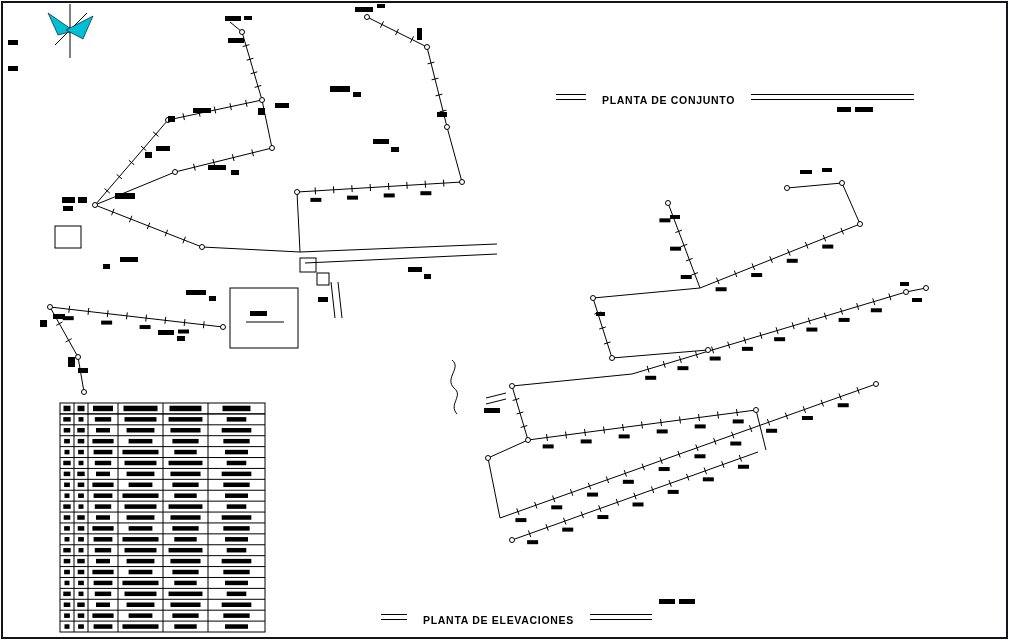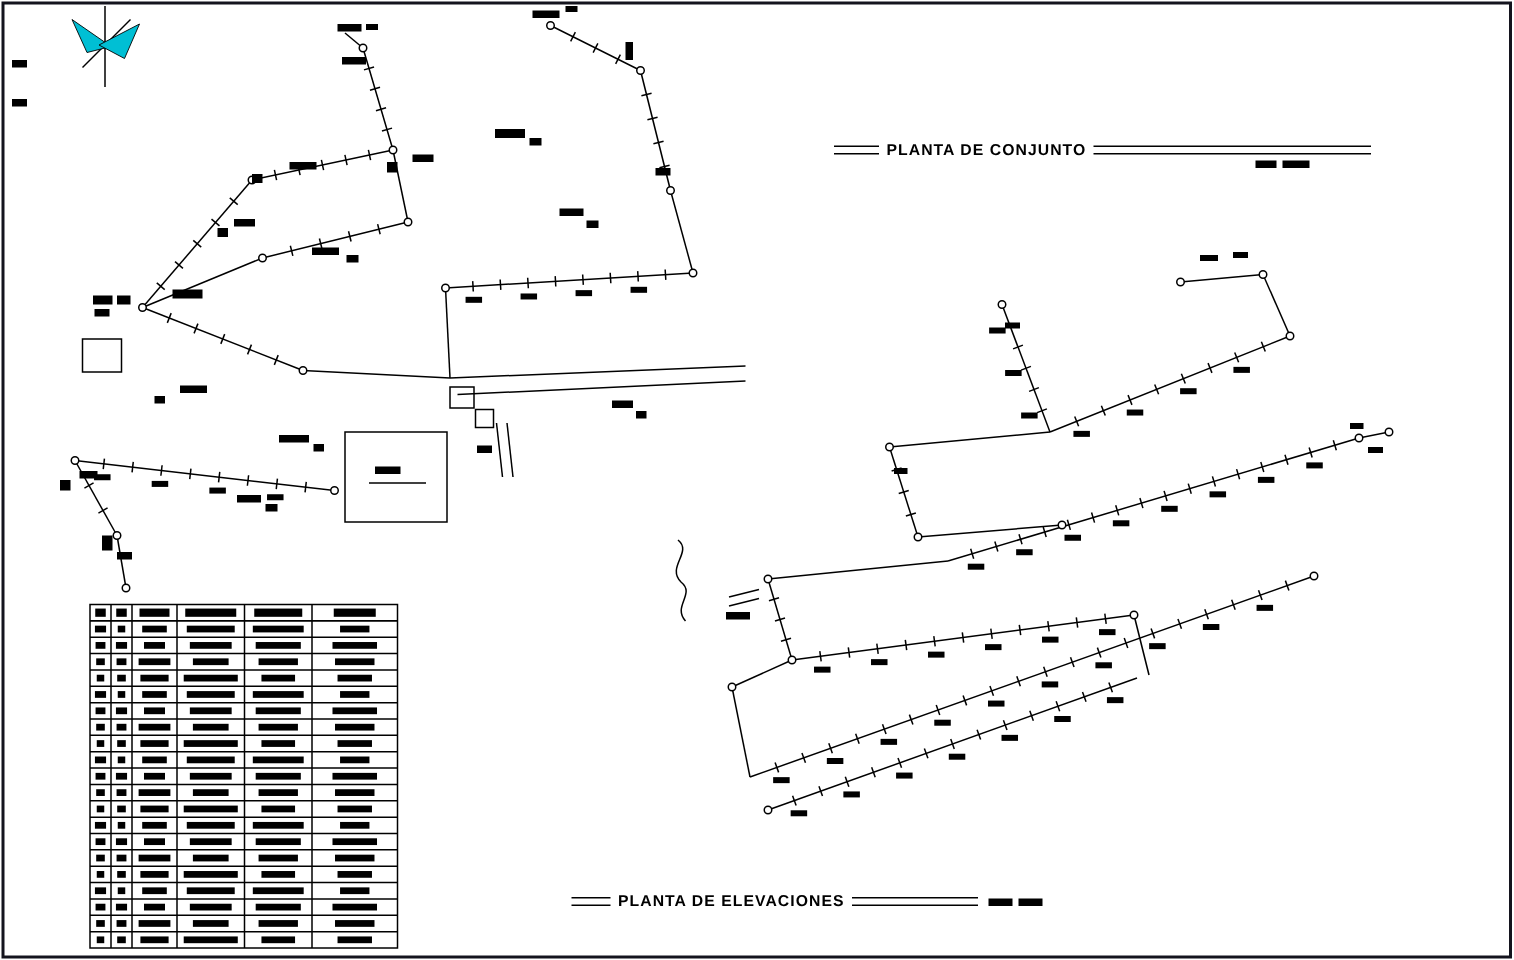--- a/index.html
+++ b/index.html
@@ -5,21 +5,21 @@
   html,body{margin:0;padding:0;background:#ffffff;}
   .canvas{position:relative;width:1009px;height:640px;background:#fff;overflow:hidden;
           font-family:"Liberation Sans",sans-serif;}
   .frame{position:absolute;inset:1px;border:2px solid #14141e;pointer-events:none;}
   #drawing{position:absolute;left:0;top:0;}
   #drawing line{stroke:#000;stroke-width:1;}
   #drawing circle{fill:#fff;stroke:#000;stroke-width:1;}
   #drawing rect{stroke:#000;stroke-width:1;fill:none;}
   #drawing rect.bl{fill:#000;stroke:none;}
   #drawing path{fill:none;stroke:#000;stroke-width:1;}
-  .title-row{position:absolute;display:flex;align-items:center;gap:5px;}
+  .title-row{position:absolute;display:flex;align-items:flex-start;gap:16px;}
   .rule{height:4px;border-top:1.5px solid #000;border-bottom:1.5px solid #000;}
   .title-text{font-size:10.5px;font-weight:700;letter-spacing:.7px;color:#000;white-space:nowrap;}
   .blob{position:absolute;background:#000;}
 </style>
 </head>
 <body>
 
 <div class="canvas">
   <div class="frame"></div>
 
@@ -489,20 +489,20 @@
   </svg>
 
   <div class="title-row" style="left:556px;top:94px;width:358px">
     <div class="rule" style="width:30px"></div>
     <div class="title-text">PLANTA DE CONJUNTO</div>
     <div class="rule" style="flex:1"></div>
   </div>
   <div class="blob" style="left:837px;top:107px;width:14px;height:5px"></div>
   <div class="blob" style="left:855px;top:107px;width:18px;height:5px"></div>
 
-  <div class="title-row" style="left:381px;top:595px;width:271px">
+  <div class="title-row" style="left:381px;top:614px;width:271px">
     <div class="rule" style="width:26px"></div>
     <div class="title-text">PLANTA DE ELEVACIONES</div>
     <div class="rule" style="flex:1"></div>
   </div>
   <div class="blob" style="left:659px;top:599px;width:16px;height:5px"></div>
   <div class="blob" style="left:679px;top:599px;width:16px;height:5px"></div>
 </div>
 
 </body></html>

